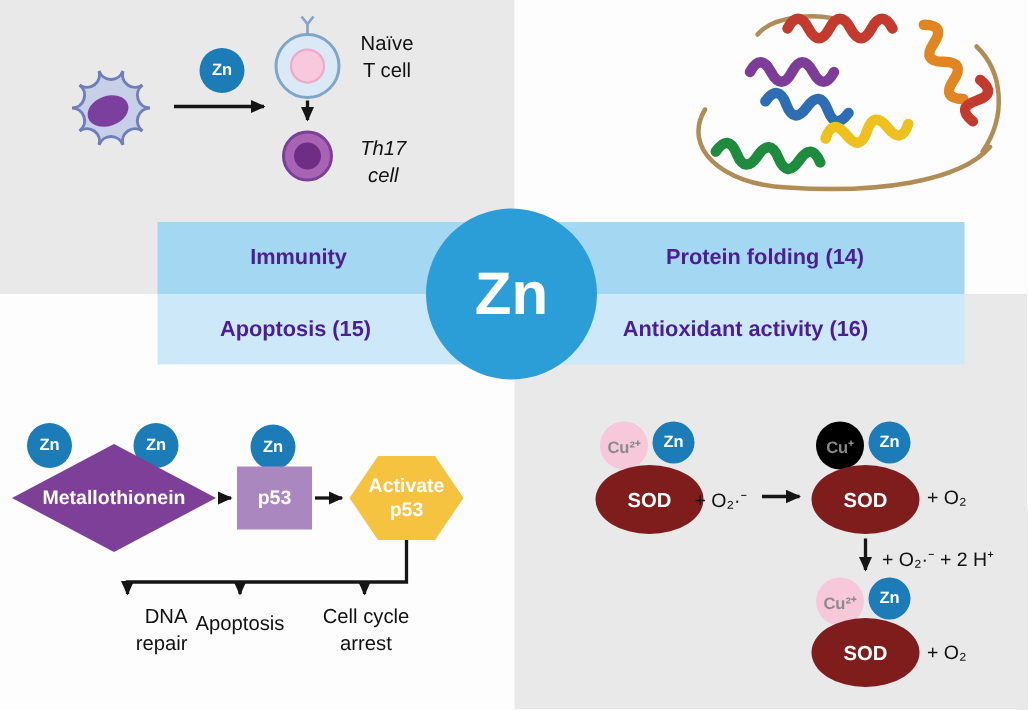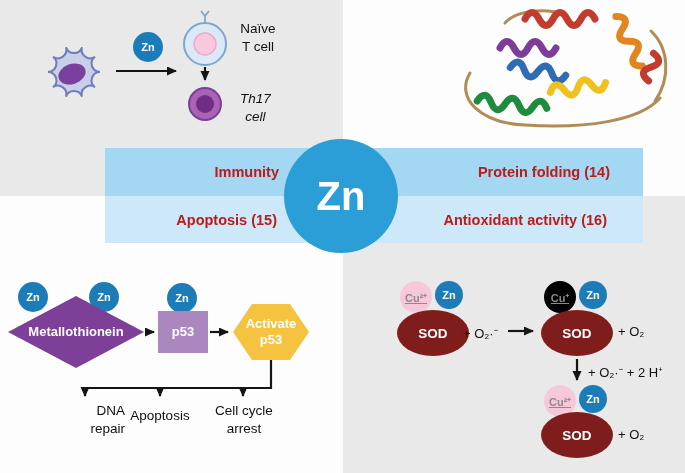--- a/index.html
+++ b/index.html
@@ -6,28 +6,28 @@
   .stage{position:relative;width:685px;height:473px;overflow:hidden;
          font-family:"Liberation Sans",sans-serif;background:#fdfdfd;}
   .quad{position:absolute;}
   .q-tl{left:0;top:0;width:343px;height:196px;background:#e9e9e9;}
   .q-tr{left:343px;top:0;width:342px;height:196px;background:#fdfdfd;}
   .q-bl{left:0;top:196px;width:343px;height:277px;background:#fdfdfd;}
   .q-br{left:343px;top:196px;width:342px;height:277px;background:#e9e9e9;}
   .band{position:absolute;left:105px;width:538px;}
   .band-top{top:148px;height:48px;background:#a3d7f2;}
   .band-bottom{top:196px;height:47px;background:#cde9f9;}
-  .band-label{position:absolute;font-weight:bold;font-size:14.5px;color:#b91c1c;text-align:right;line-height:18px;}
+  .band-label{position:absolute;font-weight:bold;font-size:14.5px;color:#4c1d95;text-align:center;line-height:18px;}
   .zn-core{position:absolute;left:284px;top:139px;width:114px;height:114px;border-radius:50%;
            background:#2b9ed8;color:#fff;font-weight:bold;font-size:40px;
            display:flex;align-items:center;justify-content:center;}
   .chip{position:absolute;border-radius:50%;font-weight:bold;display:flex;align-items:center;justify-content:center;}
   .zn-chip{width:30px;height:30px;background:#1c7cb8;color:#fff;font-size:11px;}
   .zn-chip-s{width:28px;height:28px;background:#1c7cb8;color:#fff;font-size:11px;}
-  .cu-chip{width:32px;height:32px;font-size:11px;color:#8a8a8a;text-decoration:underline;}
+  .cu-chip{width:32px;height:32px;font-size:11px;color:#8a8a8a;}
   .cu2{background:#f7c8da;}
   .cu1{background:#000000;}
   .lbl{position:absolute;text-align:center;color:#111;font-size:13.5px;line-height:1.32;white-space:pre-line;}
   .shape{position:absolute;display:flex;align-items:center;justify-content:center;color:#fff;
          font-weight:bold;font-size:13px;text-align:center;white-space:pre-line;line-height:1.25;}
   .diamond{left:8px;top:296px;width:136px;height:72px;background:#7d3f98;
            clip-path:polygon(50% 0,100% 50%,50% 100%,0 50%);}
   .p53box{left:158px;top:311px;width:50px;height:42px;background:#ab87bf;}
   .hex{left:233px;top:304px;width:76px;height:56px;background:#f6c341;
        clip-path:polygon(25% 0,75% 0,100% 50%,75% 100%,25% 100%,0 50%);}

